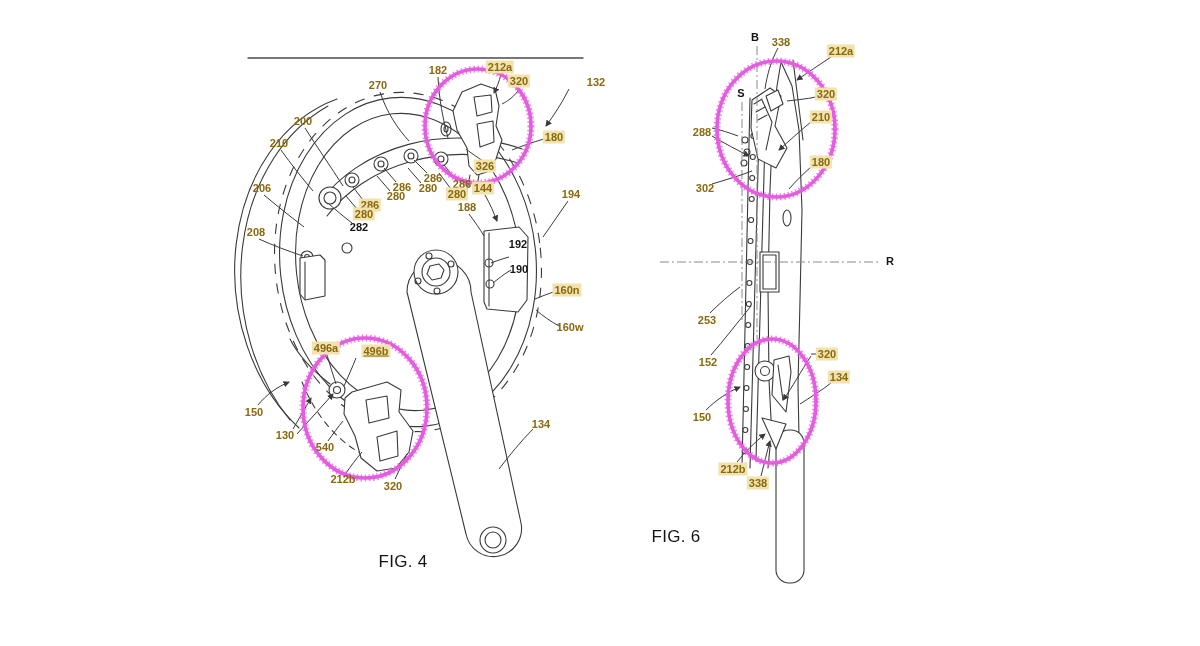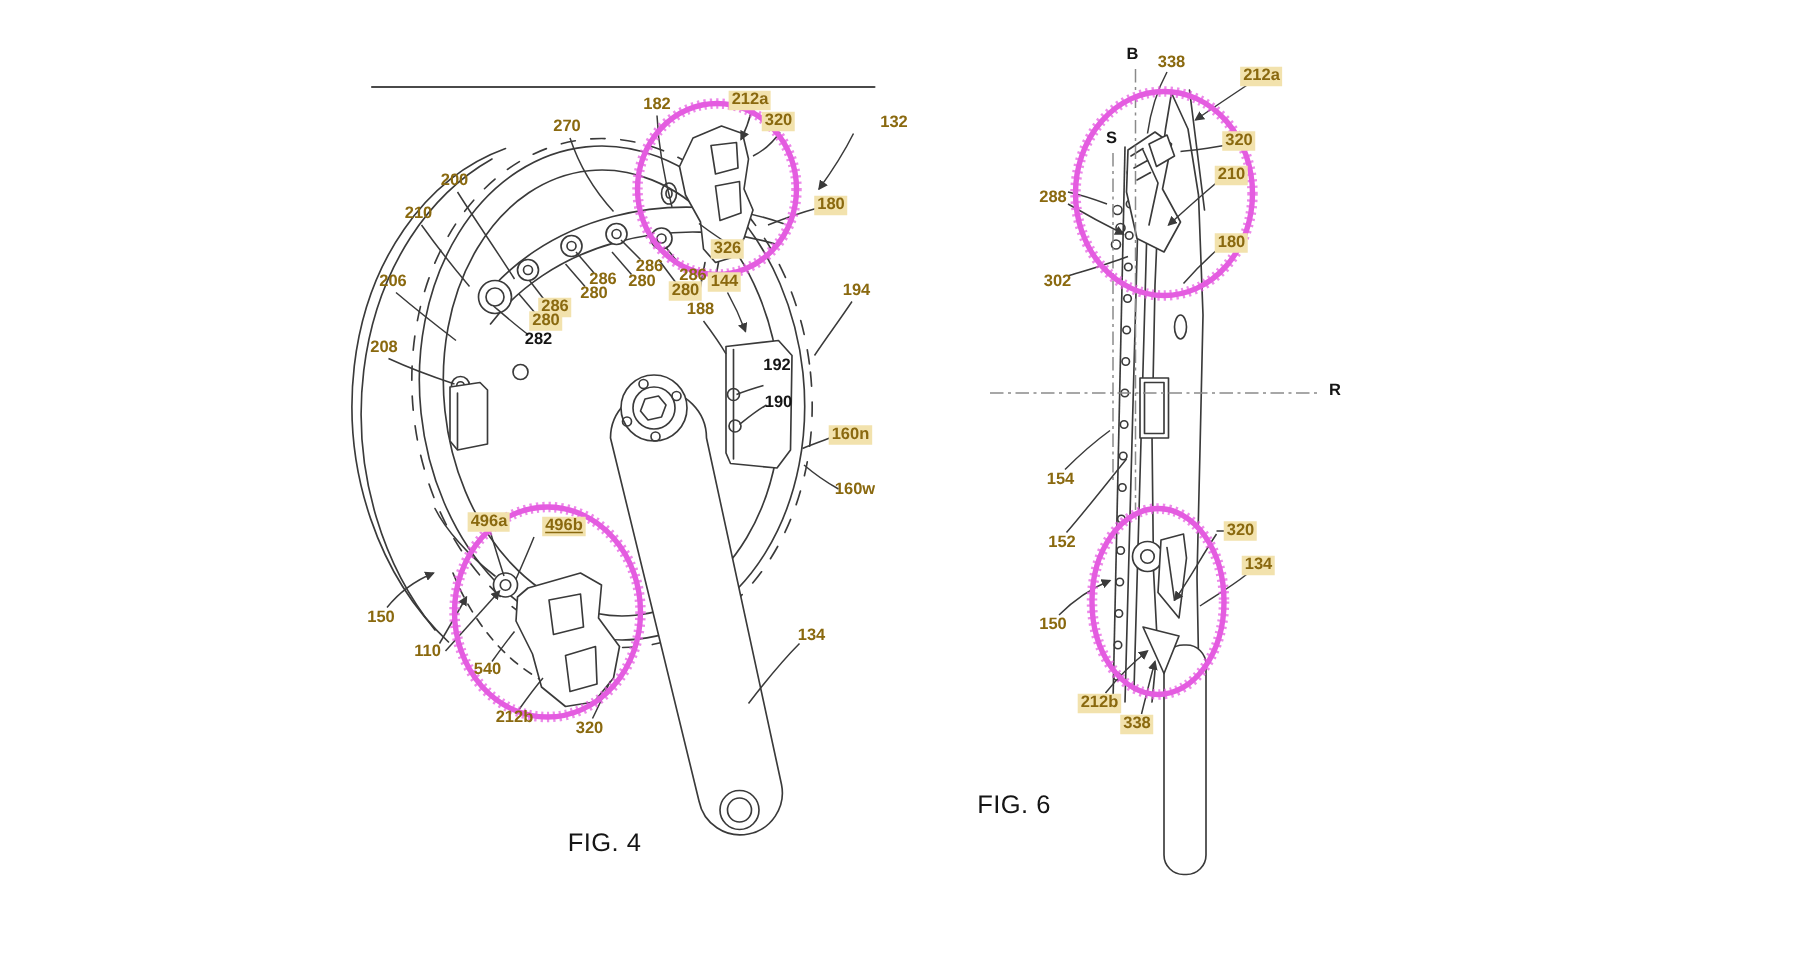--- a/index.html
+++ b/index.html
@@ -277,36 +277,36 @@
       <span class="ref black" style="left: 359px; top: 227px;">282</span>
       <span class="ref" style="left: 467px; top: 207px;">188</span>
       <span class="ref" style="left: 571px; top: 194px;">194</span>
       <span class="ref black" style="left: 518px; top: 244px;">192</span>
       <span class="ref black" style="left: 519px; top: 269px;">190</span>
       <span class="ref hl" style="left: 567px; top: 290px;">160n</span>
       <span class="ref" style="left: 570px; top: 327px;">160w</span>
       <span class="ref hl" style="left: 326px; top: 348px;">496a</span>
       <span class="ref hl" style="left: 376px; top: 351px; text-decoration: underline;">496b</span>
       <span class="ref" style="left: 254px; top: 412px;">150</span>
-      <span class="ref" style="left: 285px; top: 435px;">110</span>
+      <span class="ref" style="left: 285px; top: 435px;">130</span>
       <span class="ref" style="left: 325px; top: 447px;">540</span>
       <span class="ref" style="left: 343px; top: 479px;">212b</span>
       <span class="ref" style="left: 393px; top: 486px;">320</span>
       <span class="ref" style="left: 541px; top: 424px;">134</span>
       <span class="ref black" style="left: 755px; top: 37px;">B</span>
       <span class="ref" style="left: 781px; top: 42px;">338</span>
       <span class="ref hl" style="left: 841px; top: 51px;">212a</span>
       <span class="ref black" style="left: 741px; top: 93px;">S</span>
       <span class="ref hl" style="left: 826px; top: 94px;">320</span>
       <span class="ref hl" style="left: 821px; top: 117px;">210</span>
       <span class="ref" style="left: 702px; top: 132px;">288</span>
       <span class="ref hl" style="left: 821px; top: 162px;">180</span>
       <span class="ref" style="left: 705px; top: 188px;">302</span>
       <span class="ref black" style="left: 890px; top: 261px;">R</span>
-      <span class="ref" style="left: 707px; top: 320px;">154</span>
+      <span class="ref" style="left: 707px; top: 320px;">253</span>
       <span class="ref" style="left: 708px; top: 362px;">152</span>
       <span class="ref hl" style="left: 827px; top: 354px;">320</span>
       <span class="ref hl" style="left: 839px; top: 377px;">134</span>
       <span class="ref" style="left: 702px; top: 417px;">150</span>
       <span class="ref hl" style="left: 733px; top: 469px;">212b</span>
       <span class="ref hl" style="left: 758px; top: 483px;">338</span>
     </div>
 
   <div class="caption" style="left:403px;top:562px">FIG. 4</div>
   <div class="caption" style="left:676px;top:537px">FIG. 6</div>

